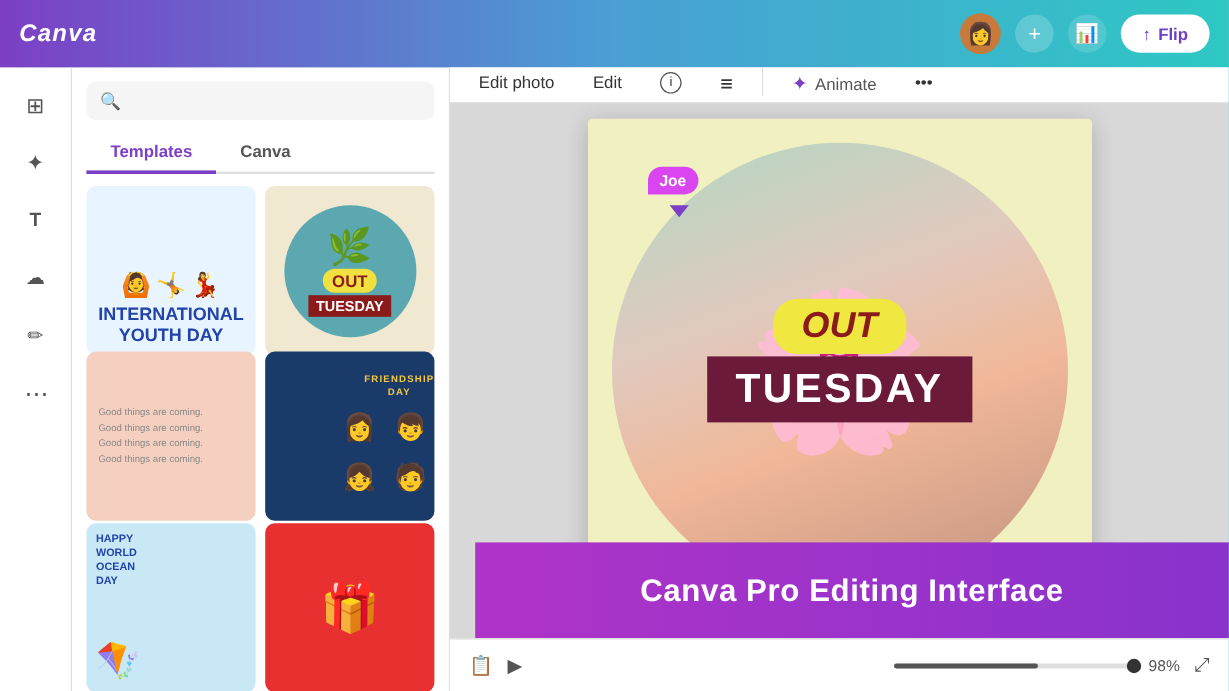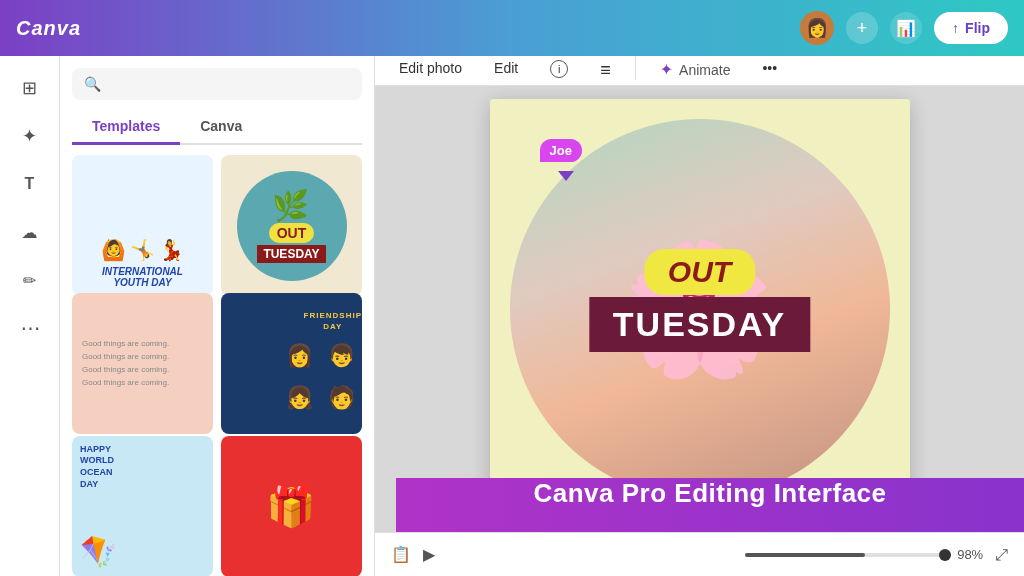--- a/index.html
+++ b/index.html
@@ -510,21 +510,21 @@
       <div class="tab">Canva</div>
     </div>
     <div class="templates-grid">
 
       <div class="template-card card-youth">
         <div class="people-decoration">
           <span class="person">🙆</span>
           <span class="person">🤸</span>
           <span class="person">💃</span>
         </div>
-        <div style="font-size:10px;font-weight:800;color:#2244aa;text-align:center;text-transform:uppercase;font-style:italic;">International<br>Youth Day</div>
+        <div style="font-size:15px;font-weight:800;color:#2244aa;text-align:center;text-transform:uppercase;">International<br>Youth Day</div>
       </div>
 
       <div class="template-card card-tuesday">
         <div class="card-tuesday-circle">
           <span style="font-size:30px;">🌿</span>
           <div class="card-tuesday-out">OUT</div>
           <div class="card-tuesday-day">TUESDAY</div>
         </div>
       </div>
 
@@ -615,15 +615,15 @@
       <div class="progress-bar">
         <div class="progress-fill"></div>
         <div class="progress-handle"></div>
       </div>
       <span class="zoom-label">98%</span>
       <span class="fullscreen-btn">⤢</span>
     </div>
   </div>
 </div>
 
-<div style="position:fixed;bottom:44px;left:396px;right:0;height:54px;background:linear-gradient(90deg,#b033c8,#8833cc);display:flex;align-items:flex-start;justify-content:center;z-index:10;">
+<div style="position:fixed;bottom:44px;left:396px;right:0;height:80px;background:linear-gradient(90deg,#b033c8,#8833cc);display:flex;align-items:center;justify-content:center;z-index:10;">
   <span style="font-size:26px;font-weight:800;color:white;letter-spacing:0.5px;">Canva Pro Editing Interface</span>
 </div>
 
 </body></html>

